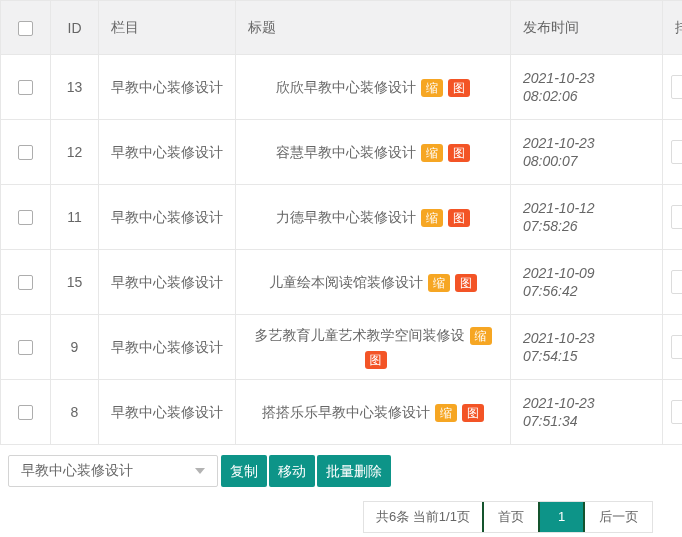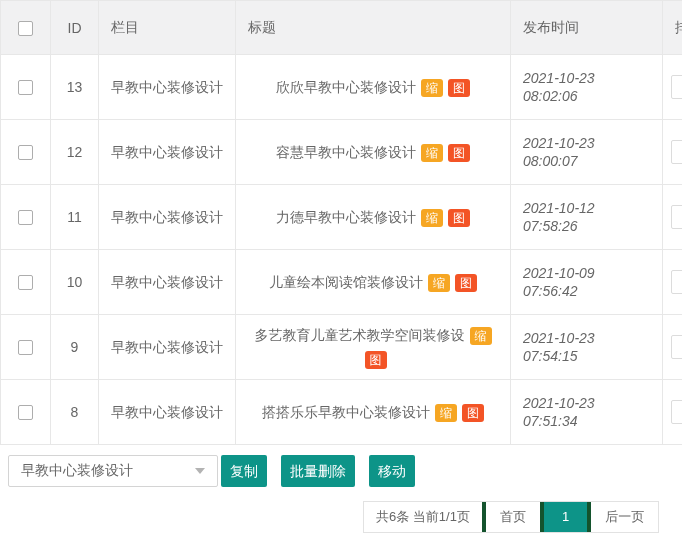--- a/index.html
+++ b/index.html
@@ -25,27 +25,27 @@
   .badge-thumbnail{background:var(--badge-thumb,#f6a623);}
   .badge-image{background:var(--badge-img,#f35426);}
   .sort-input{width:54px;height:24px;border:1px solid #dcdcdc;border-radius:2px;background:#fff;
               box-sizing:border-box;padding:0 6px;font:inherit;color:#666;}
   
   .footer-select{position:absolute;left:8px;top:455px;width:210px;height:32px;box-sizing:border-box;
     border:1px solid #d4d4d4;border-radius:2px;background:#fff;display:flex;align-items:center;
     justify-content:space-between;padding:0 12px;cursor:pointer;color:#666;}
   .caret{width:0;height:0;border-left:5px solid transparent;border-right:5px solid transparent;
     border-top:6px solid #b3b3b3;}
-  .btn-group{position:absolute;left:221px;top:455px;display:flex;gap:14px;}
+  .btn-group{position:absolute;left:221px;top:455px;display:flex;gap:2px;}
   .btn{background:var(--teal,#0d9488);color:#fff;height:32px;line-height:32px;padding:0 9px;
     border:none;border-radius:2px;font-family:inherit;font-size:14px;cursor:pointer;white-space:nowrap;}
   
   .pagination{position:absolute;left:363px;top:501px;display:flex;background:#fff;
     border:1px solid #e2e2e2;height:30px;line-height:30px;font-size:13px;color:#666;white-space:nowrap;}
-  .page-item{padding:0 14px;border-left:4px solid #14532d;}
+  .page-item{padding:0 14px;border-left:2px solid #14532d;}
   .page-item.summary{border-left:none;padding:0 12px;text-align:right;}
   .page-item.pg-btn{cursor:pointer;}
   .page-item.active{background:var(--teal,#0d9488);color:#fff;padding:0 18px;}
 </style>
 </head>
 <body>
 
 <div class="screen">
 
   <table>
@@ -89,21 +89,21 @@
         <tr>
           <td class="col-check"><input type="checkbox" class="cb" style=""></td>
           <td class="col-id">11</td>
           <td class="cat-cell">早教中心装修设计</td>
           <td class="title-cell"><span>力德早教中心装修设计</span><span class="badge badge-thumbnail">缩</span><span class="badge badge-image">图</span></td>
           <td class="date-cell">2021-10-12 07:58:26</td>
           <td class="sort-cell"><input class="sort-input" style=""></td>
         </tr>
         <tr>
           <td class="col-check"><input type="checkbox" class="cb" style=""></td>
-          <td class="col-id">10</td>
+          <td class="col-id">15</td>
           <td class="cat-cell">早教中心装修设计</td>
           <td class="title-cell"><span>儿童绘本阅读馆装修设计</span><span class="badge badge-thumbnail">缩</span><span class="badge badge-image">图</span></td>
           <td class="date-cell">2021-10-09 07:56:42</td>
           <td class="sort-cell"><input class="sort-input" style=""></td>
         </tr>
         <tr>
           <td class="col-check"><input type="checkbox" class="cb" style=""></td>
           <td class="col-id">9</td>
           <td class="cat-cell">早教中心装修设计</td>
           <td class="title-cell"><span>多艺教育儿童艺术教学空间装修设</span><span class="badge badge-thumbnail">缩</span><span class="badge badge-image">图</span></td>
@@ -121,22 +121,22 @@
       </tbody>
   </table>
 
   <div class="footer-select">
     <span>早教中心装修设计</span>
     <span class="caret"></span>
   </div>
 
   <div class="btn-group">
       <button class="btn">复制</button>
+      <button class="btn">移动</button>
       <button class="btn">批量删除</button>
-      <button class="btn">移动</button>
     </div>
 
   <div class="pagination">
     <span class="page-item summary">共6条 当前1/1页</span>
     <span class="page-item pg-btn">首页</span>
     <span class="page-item pg-btn active">1</span>
     <span class="page-item pg-btn">后一页</span>
   </div>
 
 </div>

